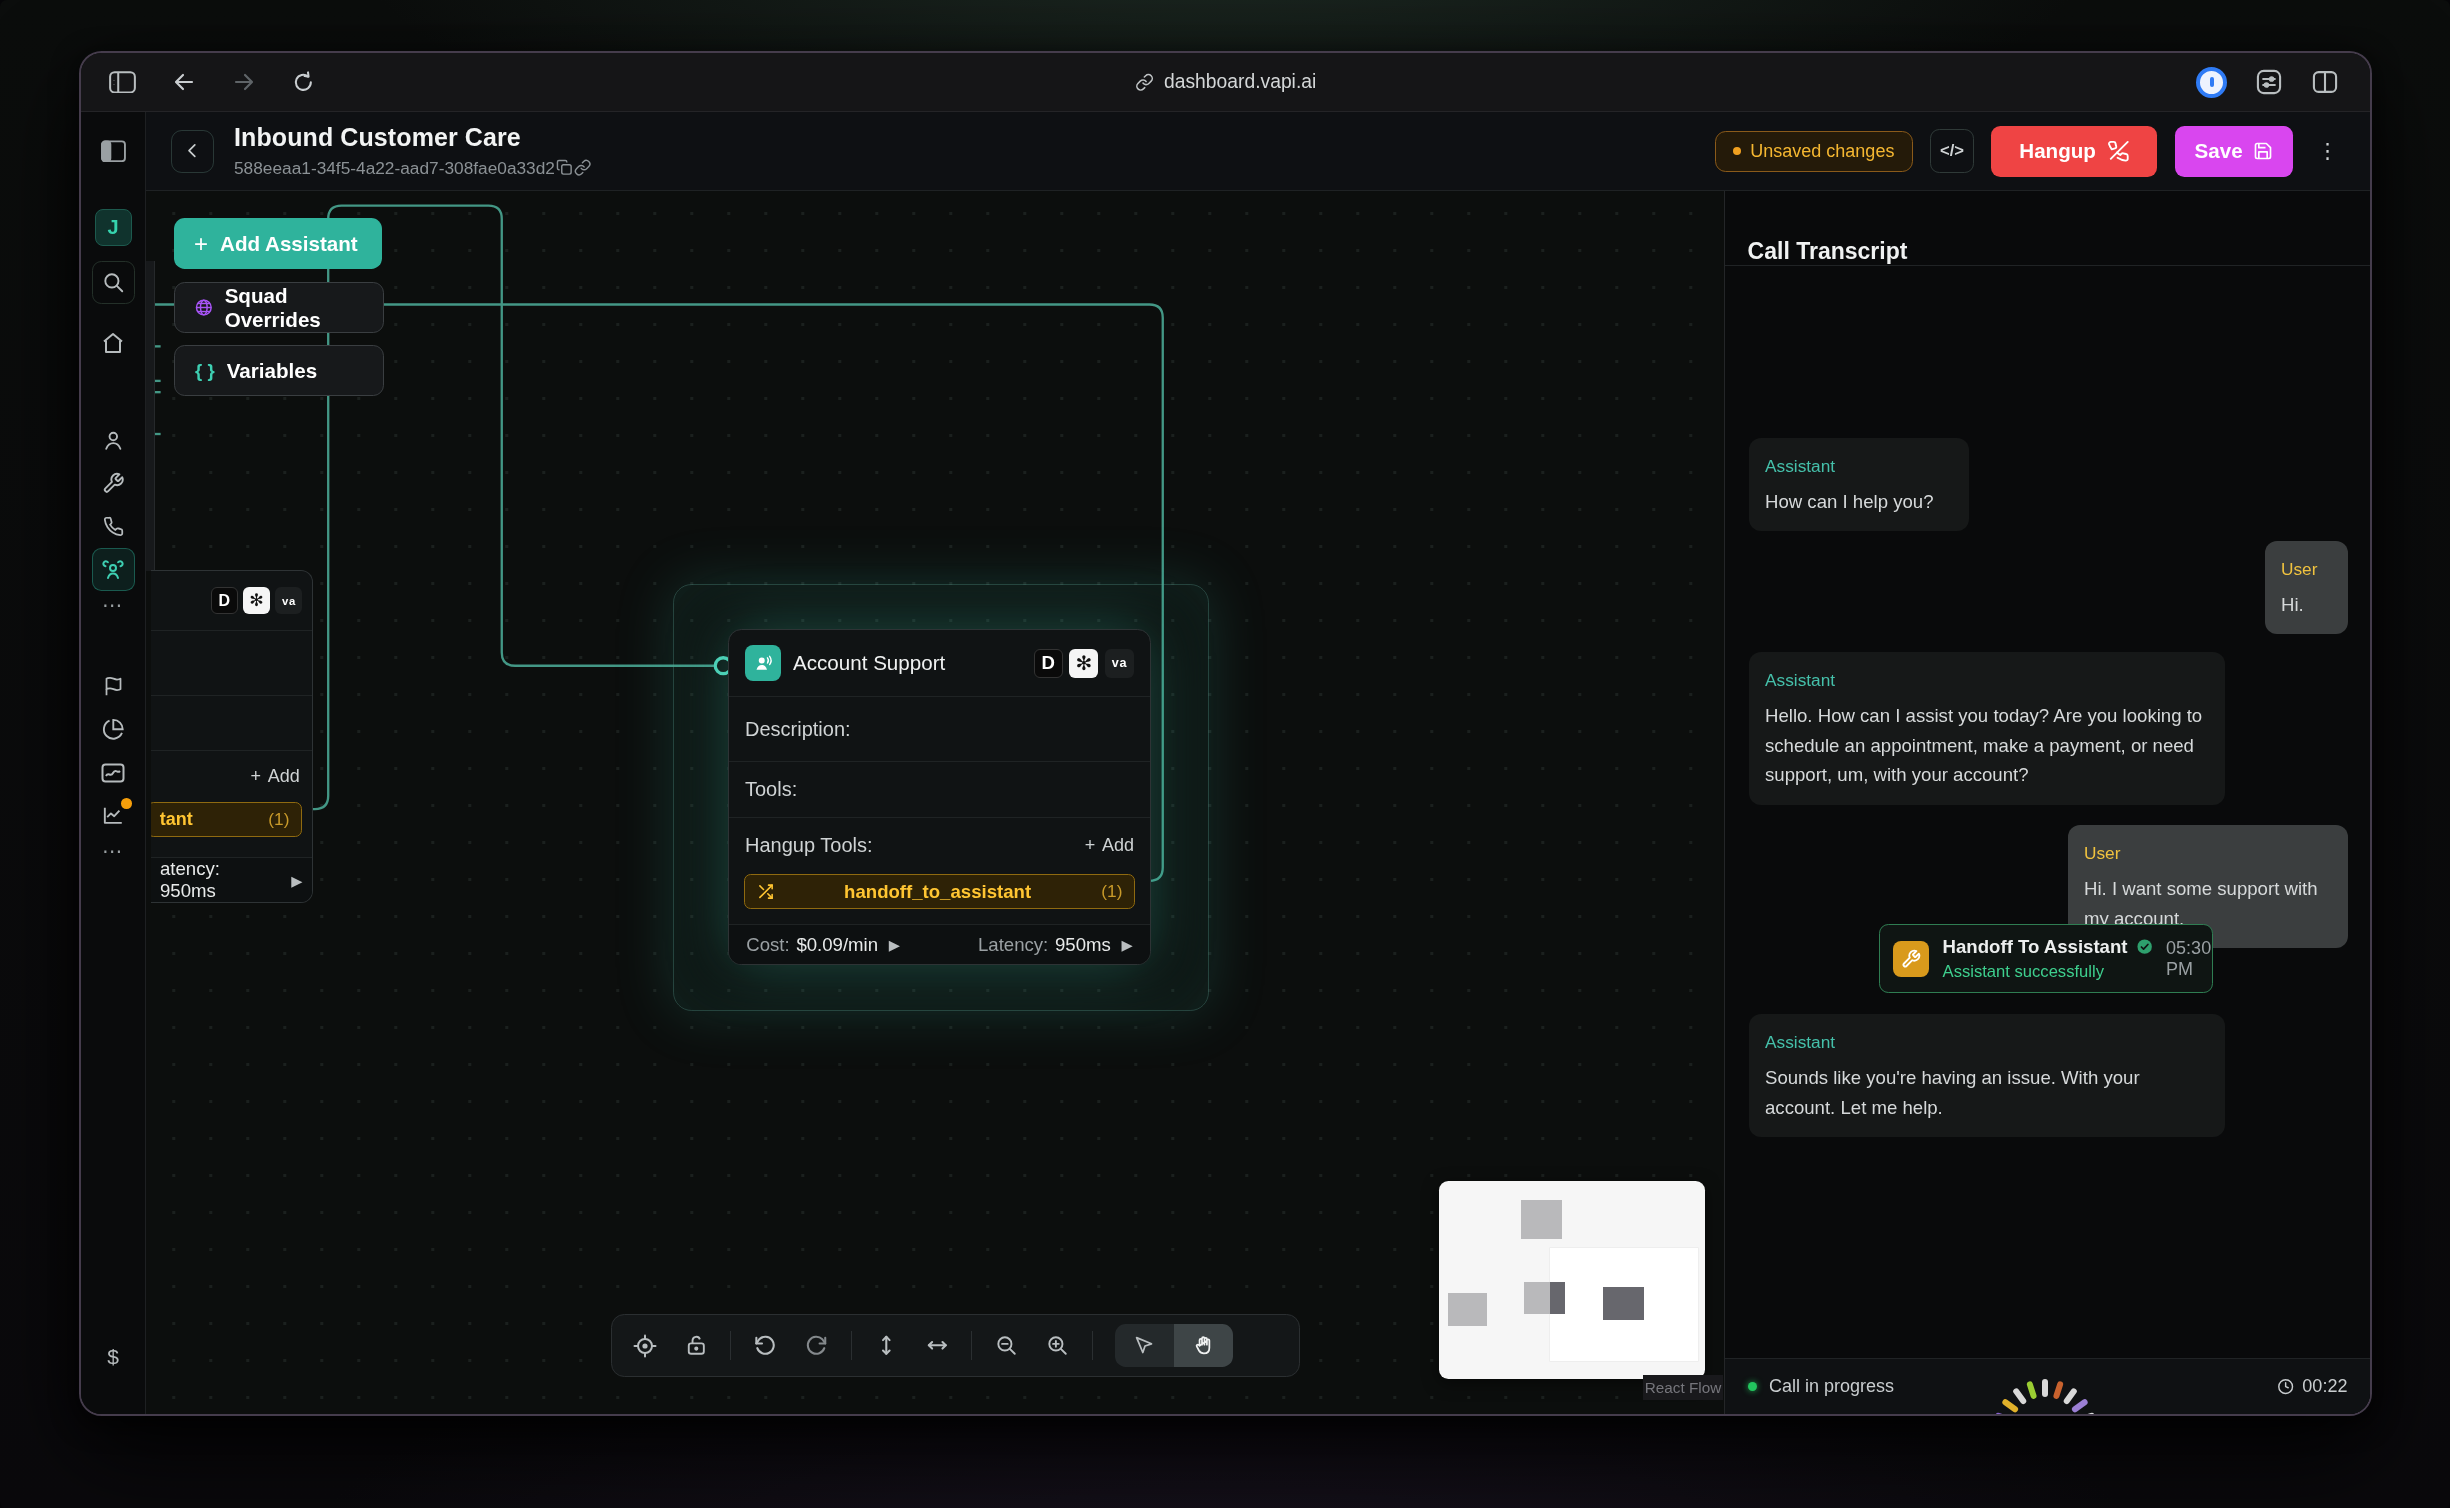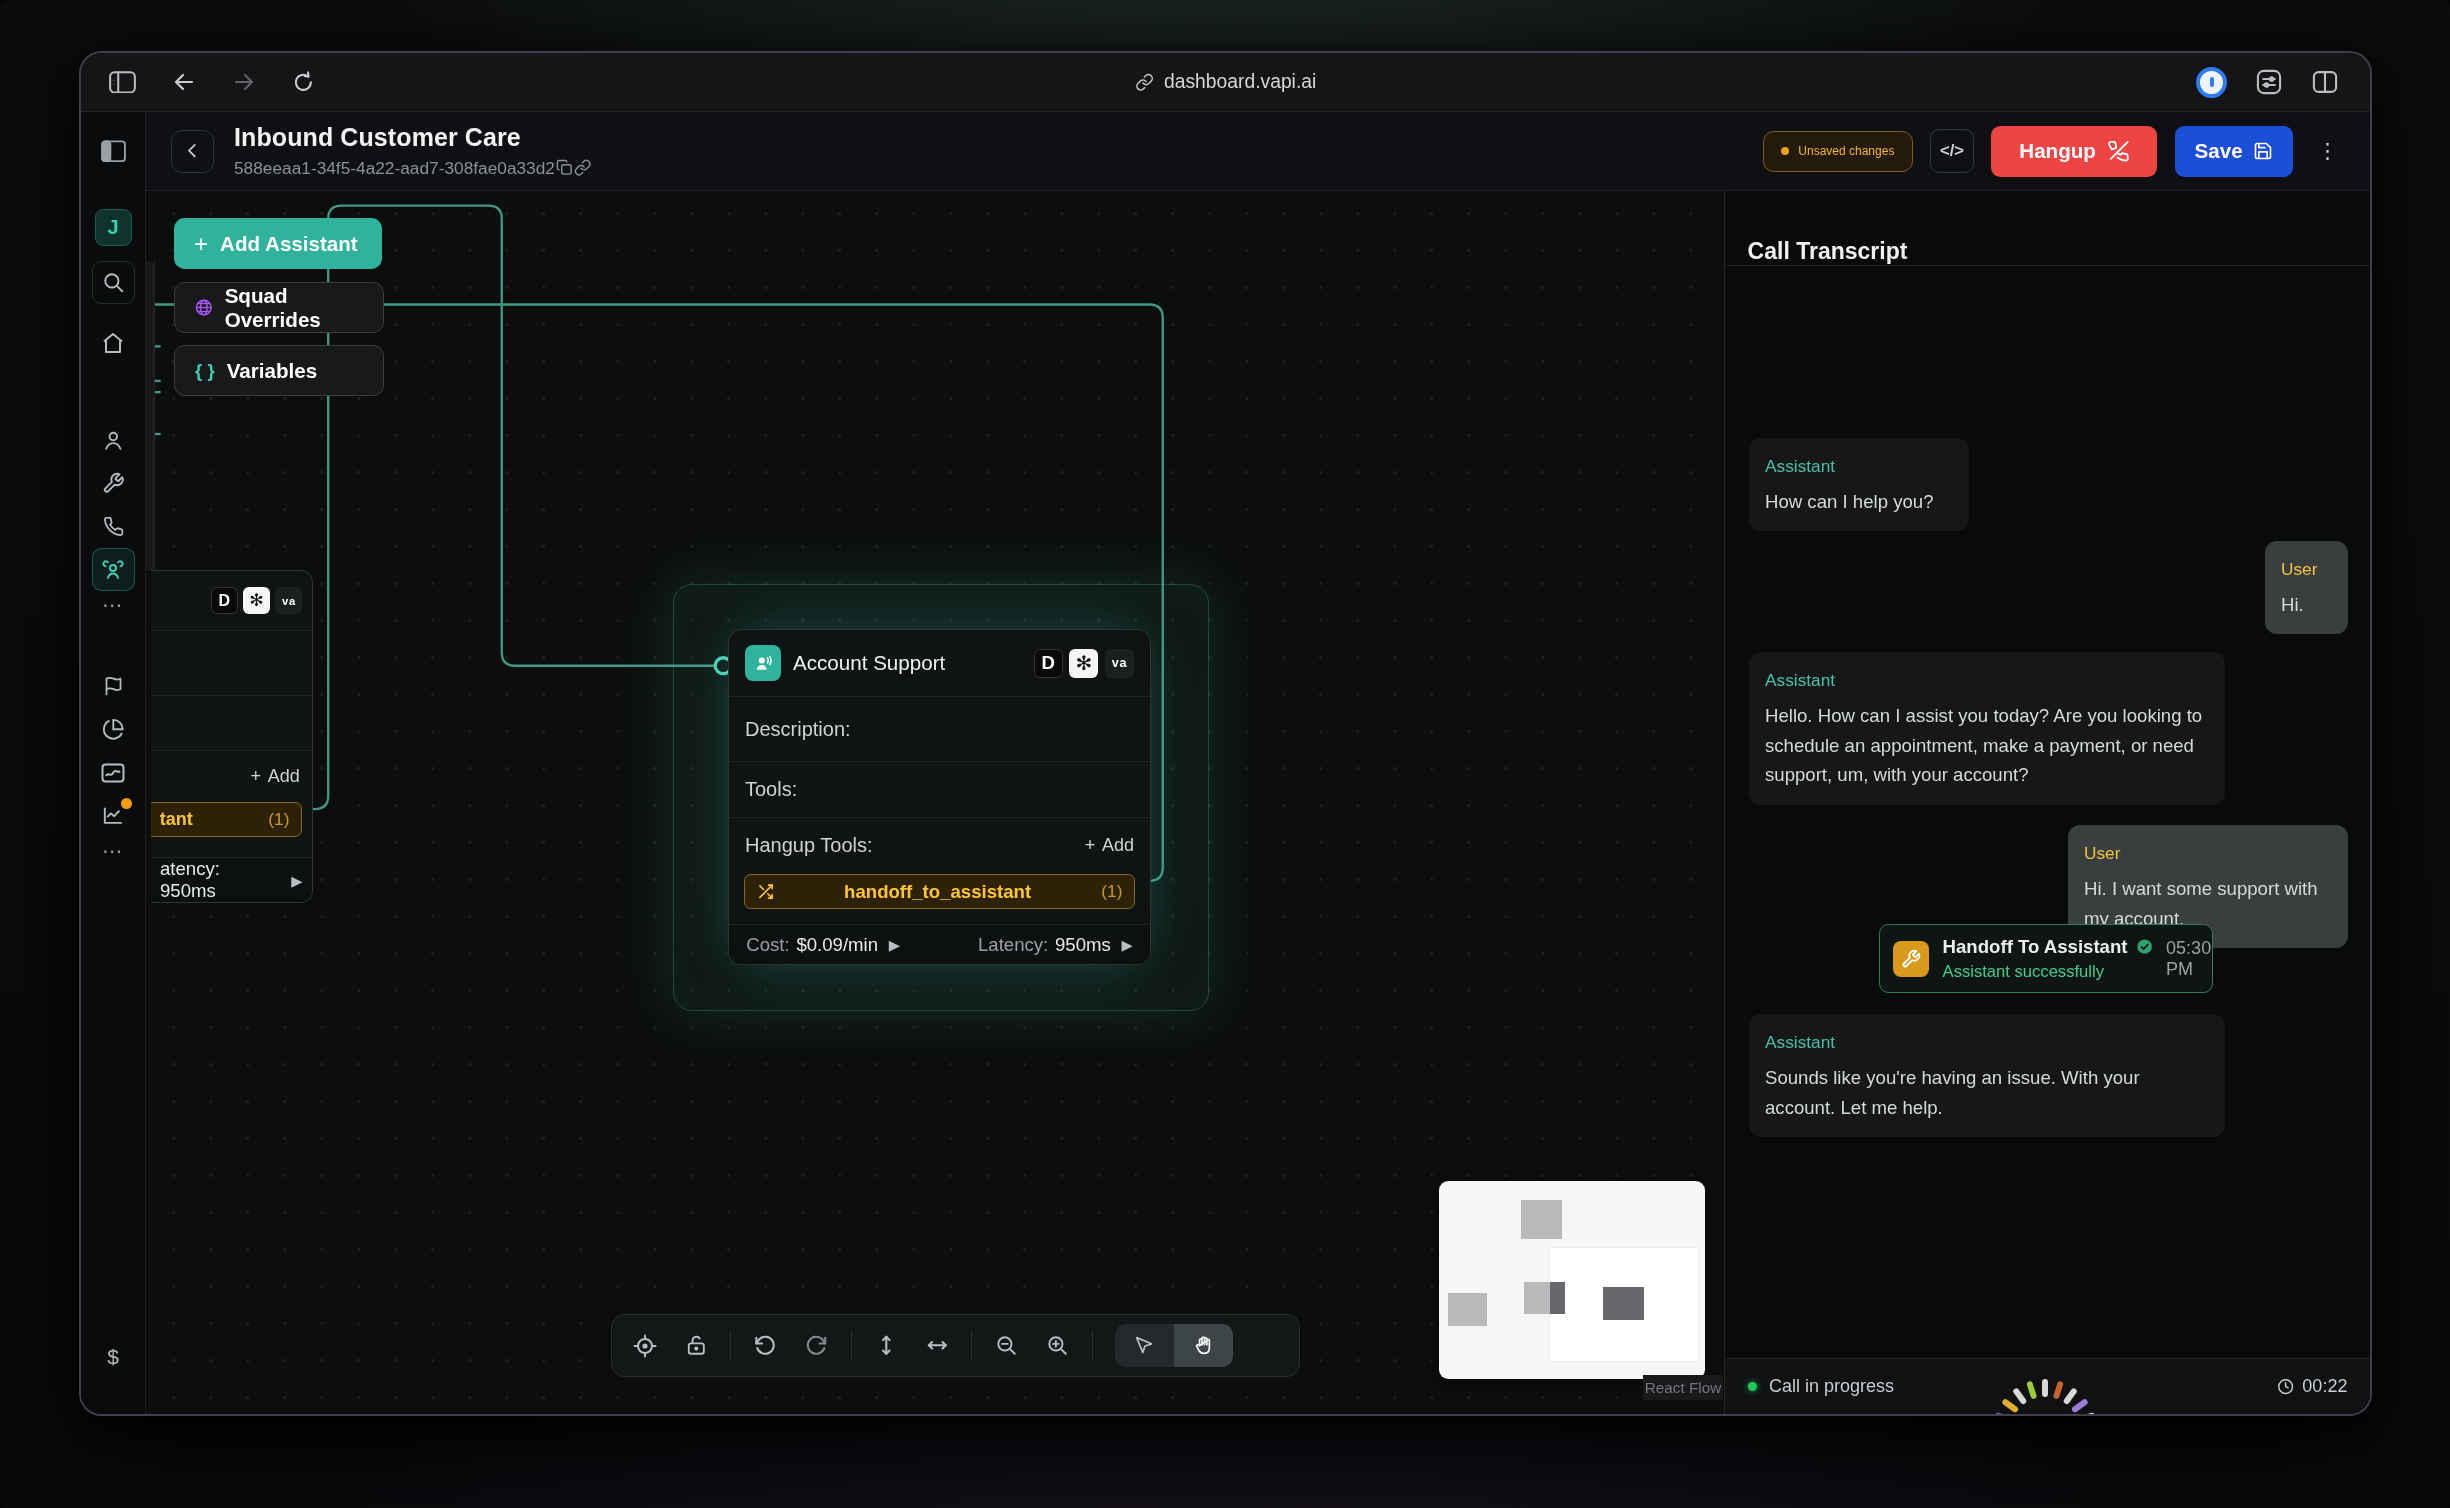--- a/index.html
+++ b/index.html
@@ -43,28 +43,28 @@
   
   .main { flex:1; display:flex; flex-direction:column; min-width:0; }
   .app-header { height:79px; flex:0 0 79px; background:#0e1013; border-bottom:0.7px solid #1f2224;
     display:flex; align-items:center; padding:0 25px; }
   .back-btn { width:43px; height:43px; border-radius:10.7px; border:0.7px solid rgba(110,160,148,.28);
     display:flex; align-items:center; justify-content:center; color:#c7cccd; margin-right:20px; }
   .title-col .t { font-size:25px; font-weight:700; color:#f2f4f4; letter-spacing:0.1px; }
   .id-row { display:flex; align-items:center; gap:1px; margin-top:5.3px; color:#8b9195; font-size:17.3px; }
   .hdr-right { margin-left:auto; display:flex; align-items:center; gap:17.3px; }
   .badge-unsaved { height:41px; display:flex; align-items:center; gap:9.3px; padding:0 17.3px;
-    border:1.3px solid #8a5a1a; background:#241a09; border-radius:10.7px; color:#f5b731; font-size:12px; }
+    border:1.3px solid #8a5a1a; background:#241a09; border-radius:10.7px; color:#f5b731; font-size:18px; }
   .badge-unsaved .dot { width:8px; height:8px; border-radius:50%; background:#f0a020; }
   .code-btn { width:44px; height:44px; border-radius:9.3px; border:0.7px solid #2f3a38; color:#cfd3d4;
     display:flex; align-items:center; justify-content:center; font-size:16.6px; font-weight:600; }
   .btn { height:51px; border-radius:9.3px; display:flex; align-items:center; justify-content:center;
     gap:10.7px; font-weight:700; color:#fff; cursor:pointer; }
   .btn.hangup { background:#ef4444; padding:0 28px; font-size:20.6px; }
-  .btn.save { background:#1d4ed8; padding:0 20px; font-size:20.6px; }
+  .btn.save { background:#d946ef; padding:0 20px; font-size:20.6px; }
   .kebab { color:#cfd3d4; font-size:21px; padding:0 6.7px; }
   
   .content { flex:1; display:flex; min-height:0; }
   .canvas { flex:1; position:relative; overflow:hidden; background-color:#0c0e0d;
     background-image:radial-gradient(circle,#1b201e 1.7px,transparent 1.7px);
     background-size:37px 37px; background-position:9.3px 4px; }
   .edges { position:absolute; inset:0; width:100%; height:100%; }
   .cv-btn { position:absolute; height:51px; border-radius:10.7px; display:flex; align-items:center;
     gap:12px; padding:0 20px; font-size:20.6px; font-weight:700; color:#fff; }
   .cv-primary { background:#2fb39c; left:28px; top:27px; width:208px; }

